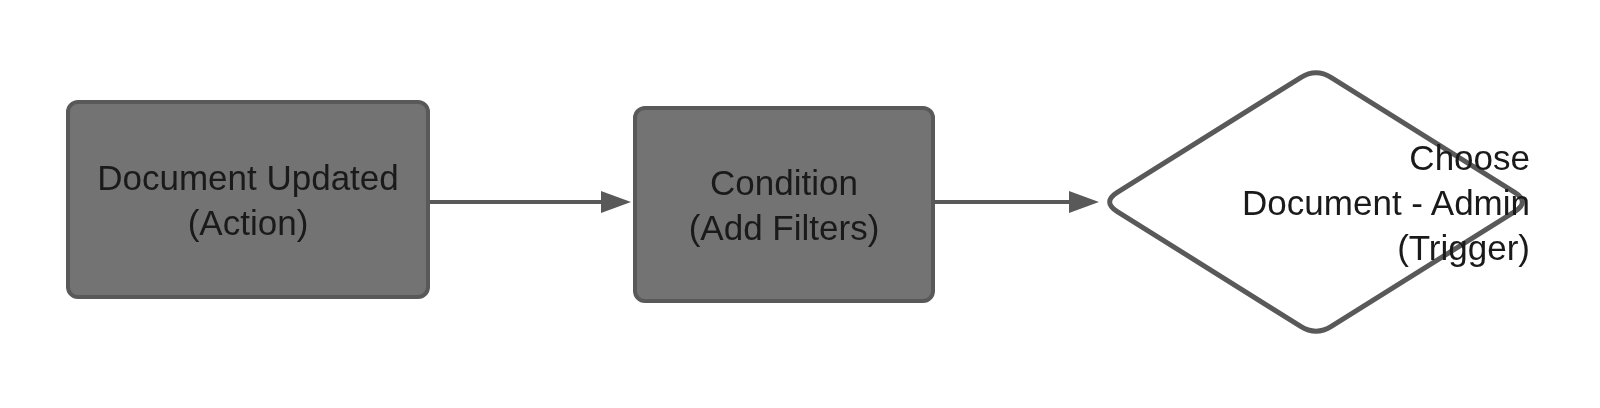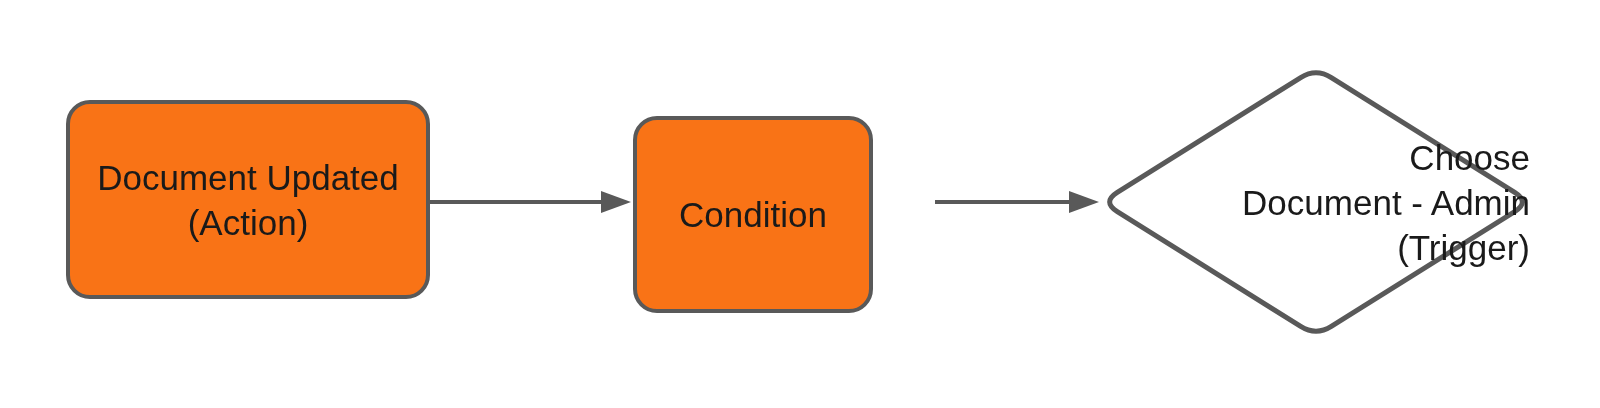--- a/index.html
+++ b/index.html
@@ -20,38 +20,38 @@
     position: absolute;
     left: 0;
     top: 0;
     width: 1600px;
     height: 408px;
   }
   .node-rect {
     position: absolute;
     box-sizing: border-box;
     border: 4px solid #595959;
-    border-radius: 24px;
-    background: #f97316;
+    border-radius: 12px;
+    background: #737373;
     display: flex;
     flex-direction: column;
     align-items: center;
     justify-content: center;
     text-align: center;
   }
   .node-rect.trigger {
     left: 66px;
     top: 100px;
     width: 364px;
     height: 199px;
   }
   .node-rect.condition {
     left: 633px;
-    top: 116px;
-    width: 240px;
+    top: 106px;
+    width: 302px;
     height: 197px;
   }
   .diamond-label {
     position: absolute;
     left: 1102px;
     top: 68px;
     width: 428px;
     height: 268px;
     display: flex;
     flex-direction: column;
@@ -90,20 +90,21 @@
     </g>
   </svg>
 
   <div class="node-rect trigger">
     <span class="label-line">Document Updated</span>
     <span class="label-line">(Action)</span>
   </div>
 
   <div class="node-rect condition">
     <span class="label-line">Condition</span>
+    <span class="label-line">(Add Filters)</span>
   </div>
 
   <div class="diamond-label">
     <span class="label-line">Choose</span>
     <span class="label-line">Document - Admin</span>
     <span class="label-line">(Trigger)</span>
   </div>
 
 </div>
 

